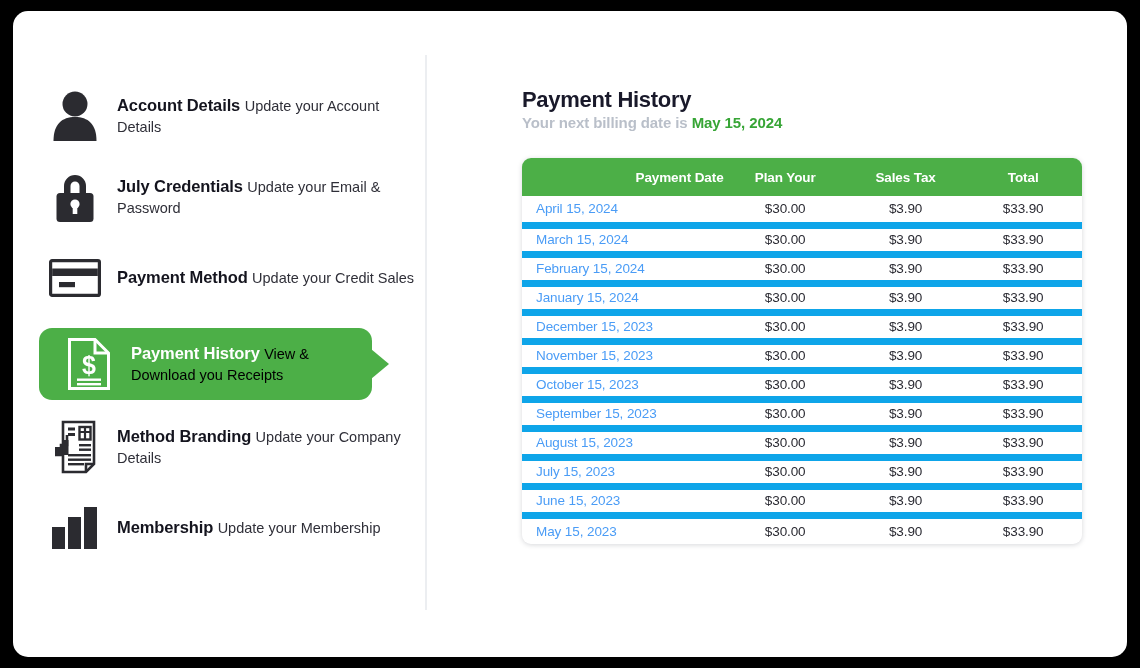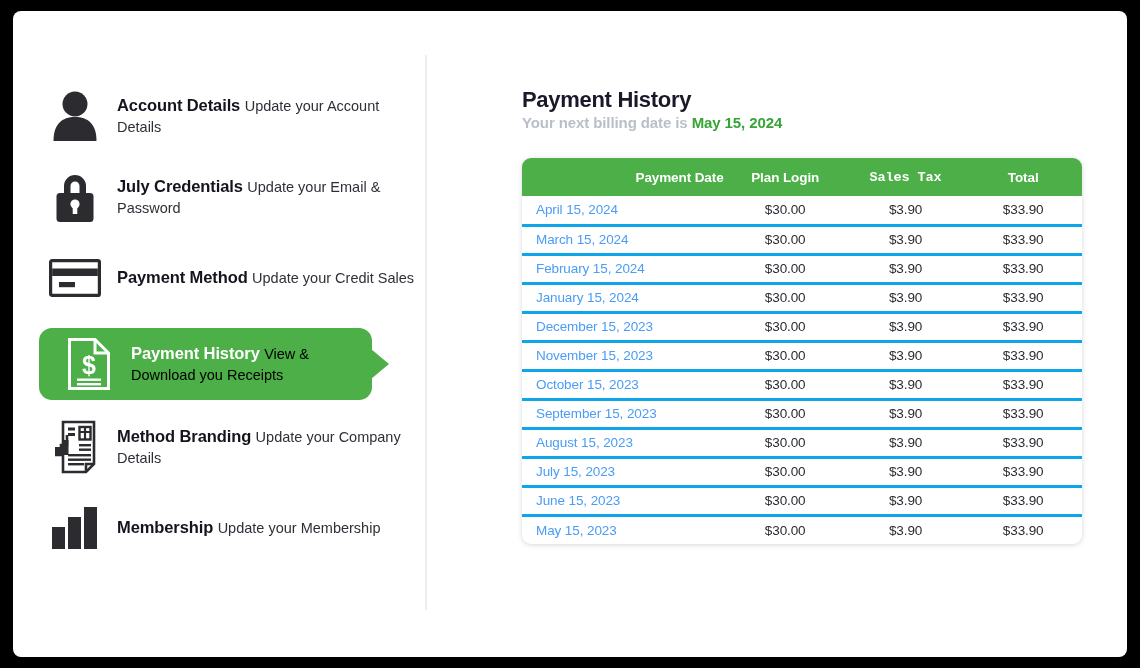--- a/index.html
+++ b/index.html
@@ -12,21 +12,21 @@
     overflow: hidden;
   }
 
   #app-card {
     position: absolute;
     left: 13px;
     top: 11px;
     width: 1114px;
     height: 646px;
     background: #ffffff;
-    border-radius: 8px;
+    border-radius: 15px;
   }
 
   
   #content-area {
     position: absolute;
     inset: 0;
     display: flex;
   }
 
   #sidebar {
@@ -153,28 +153,28 @@
   thead th {
     background: #4caf47;
     color: #ffffff;
     font-size: 13.5px;
     font-weight: bold;
     height: 38px;
     letter-spacing: -0.1px;
   }
   thead th.col-date { text-align: right; padding-left: 14px; width: 36%; }
   thead th.col-rate { text-align: center; width: 22%; }
-  thead th.col-tax  { width: 21%; font-family: Liberation Mono, monospace; }
+  thead th.col-tax  { width: 21%; }
   thead th.col-total{ text-align: center; width: 21%; }
 
   tbody td {
     height: 29px;
     font-size: 13.5px;
     color: #2b2b33;
-    border-top: 3px solid #0ea5e9;
+    border-top: 7px solid #0ea5e9;
     letter-spacing: -0.1px;
   }
   tbody tr:first-child td { border-top: none; }
   tbody td.col-date {
     text-align: left;
     padding-left: 14px;
     color: #4a9cf6;
     cursor: pointer;
   }
   tbody td.col-rate, tbody td.col-tax, tbody td.col-total { text-align: center; }
@@ -287,21 +287,21 @@
       <div id="billing-line">
         <span>Your next billing date is</span>
         <span id="billing-date">May 15, 2024</span>
       </div>
 
       <div id="payment-table-wrap">
         <table>
           <thead>
             <tr>
               <th class="col-date">Payment Date</th>
-              <th class="col-rate">Plan Login</th>
+              <th class="col-rate">Plan Your</th>
               <th class="col-tax">Sales Tax</th>
               <th class="col-total">Total</th>
             </tr>
           </thead>
           <tbody id="table-body">
               <tr>
                 <td class="col-date">April 15, 2024</td>
      <td class="col-rate">$30.00</td>
      <td class="col-tax">$3.90</td>
      <td class="col-total">$33.90</td>

